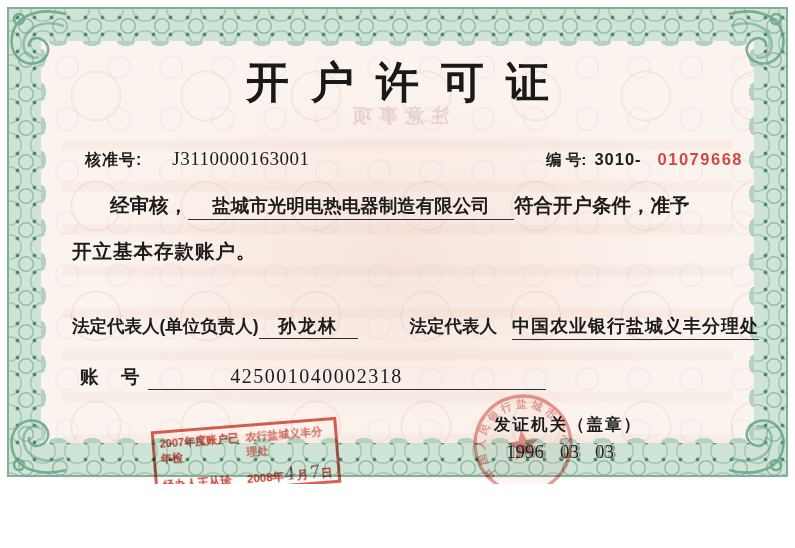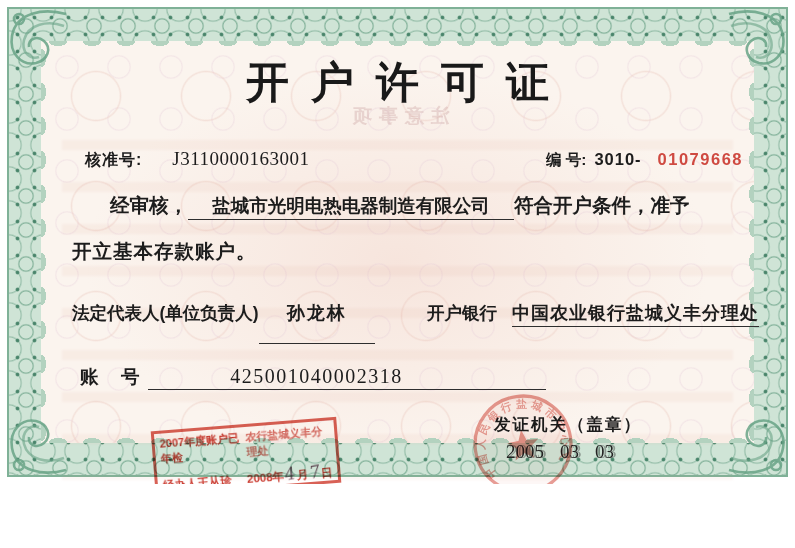--- a/index.html
+++ b/index.html
@@ -76,24 +76,24 @@
   .serial-prefix{font-size:16.5px;font-weight:600;margin-left:8px;letter-spacing:1px;margin-top:20px;}
   .serial-number{font-size:16.5px;font-weight:700;margin-left:16px;letter-spacing:1.5px;color:#cf4a41;}
 
   .line1{position:absolute;top:183px;left:72px;right:40px;white-space:nowrap;
     font-size:19.5px;font-weight:600;margin-top:9px;}
   .line1 .indent{display:inline-block;width:38px;}
   .u{display:inline-block;border-bottom:1.6px solid #2e2e2e;text-align:center;}
   .company-u{min-width:318px;font-size:18.5px;padding:0 4px 1px;}
   .line2{position:absolute;top:238px;left:72px;font-size:19.5px;font-weight:600;letter-spacing:1px;}
 
-  .line3{position:absolute;top:301px;left:72px;right:36px;
+  .line3{position:absolute;top:314px;left:72px;right:36px;
     display:flex;align-items:baseline;white-space:nowrap;
     font-size:17.5px;font-weight:600;}
-  .rep-u{width:152px;font-size:18px;letter-spacing:2px;padding-bottom:18px;}
+  .rep-u{width:152px;font-size:18px;letter-spacing:2px;padding-bottom:0;}
   .bank-label{margin-left:52px;}
   .bank-u{flex:1;margin-left:15px;font-size:18px;letter-spacing:1px;padding-bottom:1px;}
 
   .line4{position:absolute;top:364px;left:80px;display:flex;align-items:baseline;
     font-size:18.5px;font-weight:700;}
   .acct-label{letter-spacing:2px;}
   .acct-u{width:338px;margin-left:6px;font-family:"Liberation Serif",serif;
     font-size:20px;font-weight:400;letter-spacing:1.5px;padding:0 60px 1px 0;}
 
   .issuer-label{position:absolute;top:414px;left:494px;font-size:16.5px;font-weight:700;letter-spacing:2px;}
@@ -187,32 +187,32 @@
     </div>
 
     <div class="line1">
       <span class="indent"></span><span>经审核，</span><span class="u company-u">盐城市光明电热电器制造有限公司</span><span>符合开户条件，准予</span>
     </div>
     <div class="line2">开立基本存款账户。</div>
 
     <div class="line3">
       <span>法定代表人(单位负责人)</span>
       <span class="u rep-u">孙龙林</span>
-      <span class="bank-label">开户银行</span>
+      <span class="bank-label">法定代表人</span>
       <span class="u bank-u">中国农业银行盐城义丰分理处</span>
     </div>
 
     <div class="line4">
       <span class="acct-label">账　号</span>
       <span class="u acct-u">425001040002318</span>
     </div>
 
     <div class="issuer-label">发证机关（盖章）</div>
     <div class="issue-date">
-      <span>2005</span><span>03</span><span>03</span>
+      <span>1996</span><span>03</span><span>03</span>
     </div>
   </div>
 
   <div class="seal">
     <svg viewBox="0 0 100 100">
       <circle cx="50" cy="50" r="47" fill="none" stroke="rgba(211,77,64,.55)" stroke-width="3.2"></circle>
       <circle cx="50" cy="50" r="46" fill="rgba(224,120,108,.06)"></circle>
       <polygon points="50,36 54,46.5 65.2,47.1 56.5,54.1 59.4,64.9 50,58.8 40.6,64.9 43.5,54.1 34.8,47.1 46,46.5" fill="rgba(209,72,60,.55)"></polygon>
       <defs>
           <path id="sealArc" d="M 22,78 A 38,38 0 1 1 78,78" fill="none"></path>

